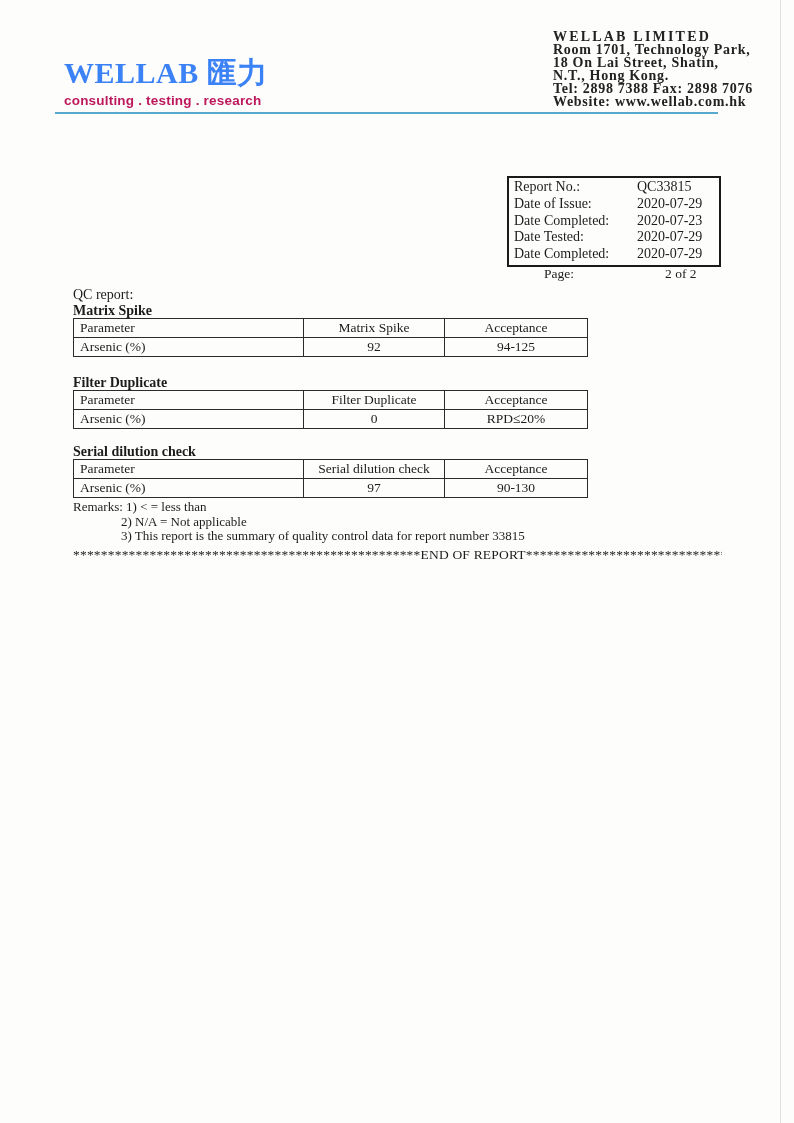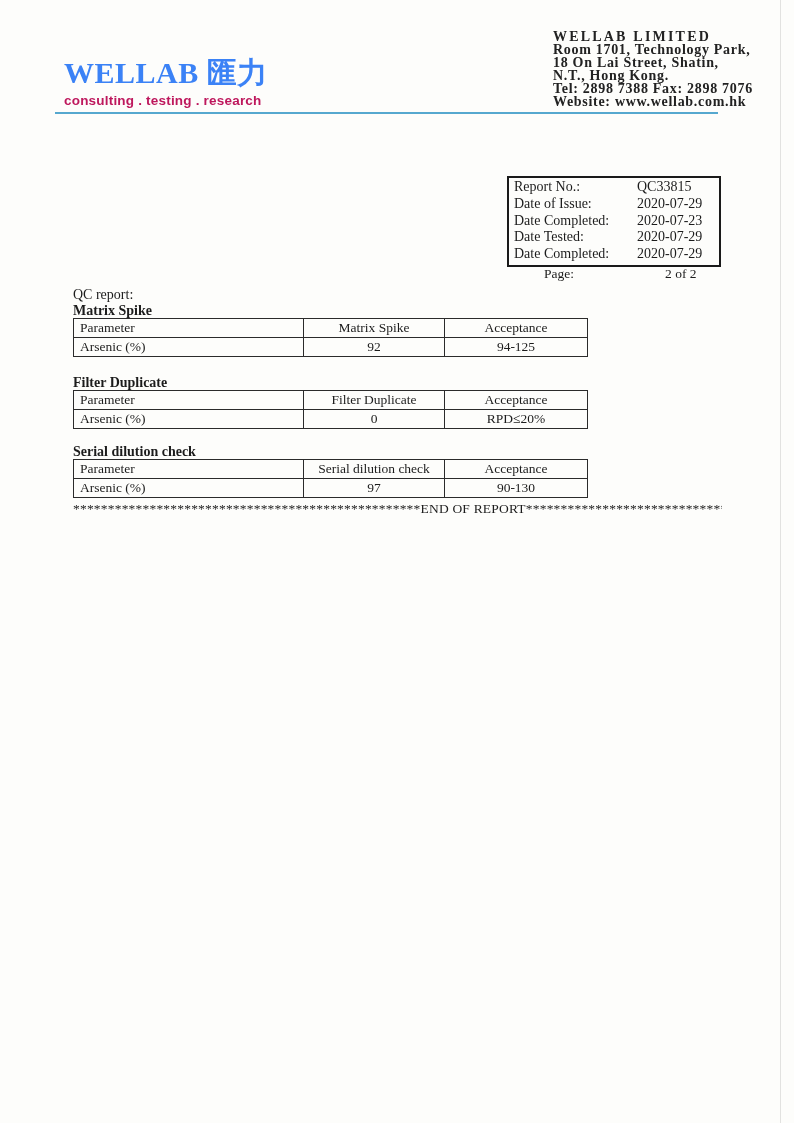--- a/index.html
+++ b/index.html
@@ -158,17 +158,22 @@
         <td class="center">Acceptance</td>
       </tr>
       <tr>
         <td>Arsenic (%)</td>
         <td class="center">97</td>
         <td class="center">90-130</td>
       </tr>
     </tbody>
       </table>
 
+    <div class="remarks">
+      <div>Remarks: 1) &lt; = less than</div>
+      <div class="indent">2) N/A = Not applicable</div>
+      <div class="indent">3) This report is the summary of quality control data for report number 33815</div>
+    </div>
 
     <div class="eor"><span>**************************************************</span><span>END OF REPORT</span><span>****************************************************</span></div>
   </div>
 
 </div>
 
 </body></html>

